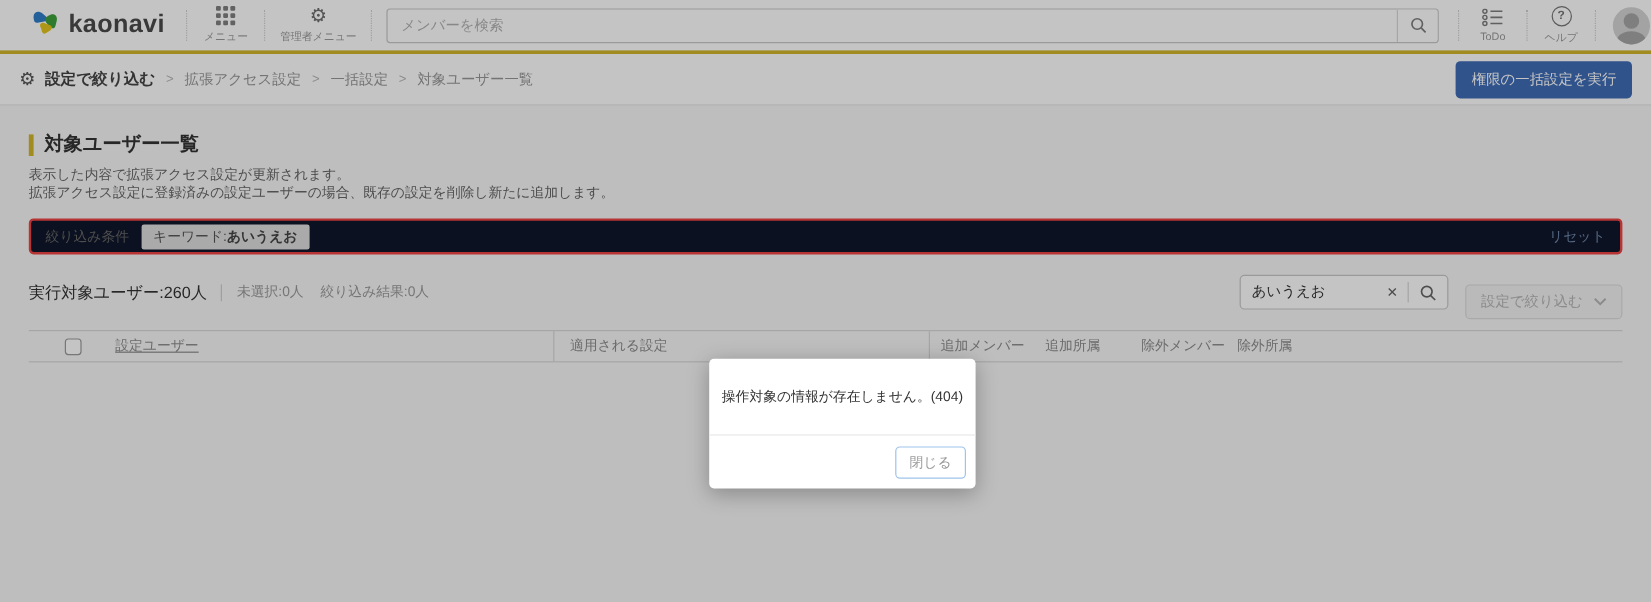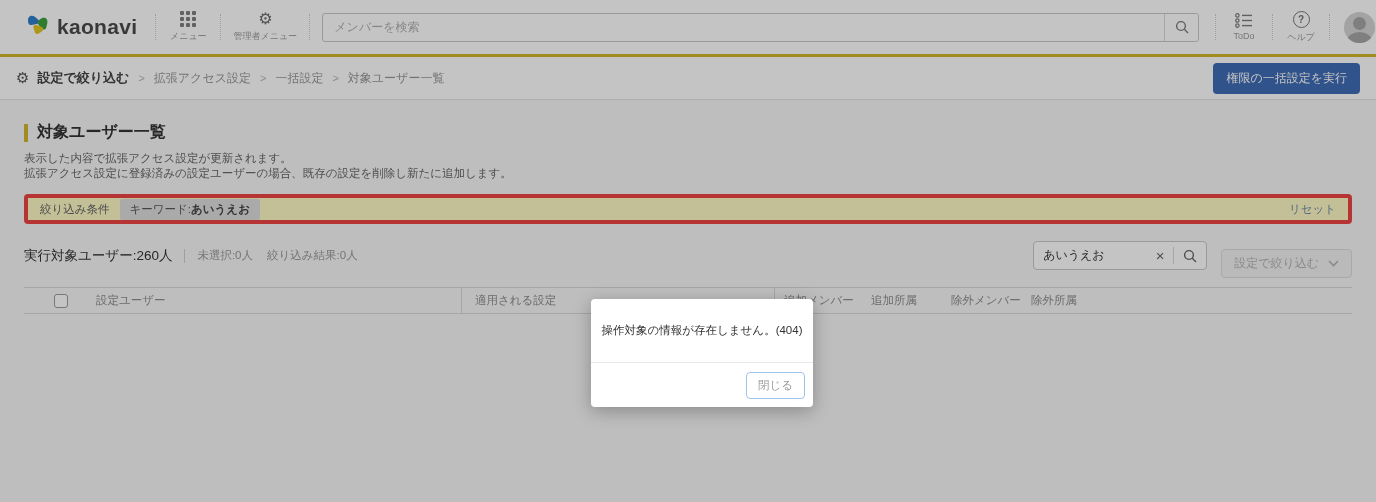--- a/index.html
+++ b/index.html
@@ -1,21 +1,21 @@
 <!DOCTYPE html>
 <html><head>
 <meta charset="utf-8">
 <style>
   * { margin:0; padding:0; box-sizing:border-box; }
   html,body { width:1376px; height:502px; }
   body { font-family:"Liberation Sans","DejaVu Sans",sans-serif; background:#fff; }
   .app { position:relative; width:1376px; height:502px; overflow:hidden; background:#f7f7f7; }
 
   
-  .header { height:57px; background:#fff; border-bottom:3px solid #d2b62c; display:flex; align-items:center; }
+  .header { height:45px; background:#fff; border-bottom:3px solid #d2b62c; display:flex; align-items:center; }
   .logo { display:flex; align-items:center; gap:7px; margin-left:26px; margin-right:18px; }
   .logo-text { font-size:21px; font-weight:bold; color:#4b4b4b; letter-spacing:.3px; }
   .hdr-div { border-left:1px dotted #cfcfcf; height:26px; }
   .hdr-item { display:flex; flex-direction:column; align-items:center; justify-content:center; gap:3px; cursor:pointer; }
   .hdr-item .lbl { font-size:9px; color:#9a9a9a; white-space:nowrap; }
   .hdr-item.menu { width:64px; }
   .hdr-item.admin { width:88px; }
   .hdr-item.todo, .hdr-item.help { width:56px; }
   .grid-icon { display:grid; grid-template-columns:repeat(3,4px); grid-gap:2px; }
   .grid-icon i { width:4px; height:4px; background:#808080; border-radius:1px; }
@@ -37,21 +37,21 @@
   .crumb-link { font-size:12px; color:#979797; cursor:pointer; }
   .crumb-btn { margin-left:auto; background:#3f6cb5; color:#fff; font-size:12px; padding:7px 13px; border:none; border-radius:4px; cursor:pointer; font-family:inherit; }
 
   
   .content { padding:0 24px; }
   .title-row { margin-top:22px; display:flex; align-items:center; gap:9px; }
   .title-bar { width:4px; height:18px; background:#d2b62c; }
   .page-title { font-size:16px; font-weight:bold; color:#333; }
   .desc { margin-top:8px; font-size:11.5px; color:#666; line-height:15px; }
 
-  .filter-bar { margin-top:13px; height:30px; background:#fef9c3; border:4px solid #ef4444; border-radius:4px; display:flex; align-items:center; padding:0 12px; }
+  .filter-bar { margin-top:13px; height:30px; background:#0f172a; border:2px solid #ef4444; border-radius:4px; display:flex; align-items:center; padding:0 12px; }
   .filter-label { font-size:11.5px; color:#666; margin-right:10px; }
   .filter-chip { background:#dedede; border-radius:2px; font-size:11.5px; color:#555; padding:3px 10px; }
   .filter-chip b { color:#444; }
   .reset-link { margin-left:auto; font-size:11.5px; color:#6e87ab; cursor:pointer; }
 
   .stats-row { margin-top:9px; display:flex; align-items:center; }
   .stat-main { font-size:13.5px; font-weight:normal; color:#333; }
   .stat-sep { width:1px; height:14px; background:#cfcfcf; margin:0 12px; }
   .stat-sub { font-size:11.5px; color:#999; }
   .stat-sub + .stat-sub { margin-left:14px; }
@@ -60,21 +60,21 @@
   .tool-search { width:174px; height:29px; border:1px solid #c9c9c9; border-radius:4px; background:#fff; display:flex; align-items:center; overflow:hidden; }
   .tool-search .val { flex:1; padding-left:9px; font-size:12px; color:#333; }
   .clear-x { width:26px; text-align:center; font-size:15px; color:#666; cursor:pointer; }
   .tool-div { width:1px; height:17px; background:#d8d8d8; }
   .tool-mag { width:32px; height:100%; display:flex; align-items:center; justify-content:center; cursor:pointer; }
   .dropdown-btn { height:29px; background:#f2f2f2; border:1px solid #dcdcdc; border-radius:4px; display:flex; align-items:center; gap:9px; padding:0 12px; font-size:12px; color:#b5b5b5; cursor:pointer;margin-top:16px; }
 
   .thead { margin-top:9px; height:27px; border-top:1px solid #d9d9d9; border-bottom:1px solid #d9d9d9; display:flex; align-items:center; font-size:11.5px; color:#8d8d8d; }
   .th-check { width:44px; padding-left:30px; display:flex; align-items:center; }
   .checkbox { width:14px; height:14px; border:1px solid #9b9b9b; border-radius:3px; background:#fff; cursor:pointer; }
-  .th-user { width:393px; padding-left:28px; }
+  .th-user { width:393px; padding-left:28px;text-decoration:underline; }
   .th-setting { width:312px; padding-left:13px; }
   .th-vdiv { width:1px; align-self:stretch; background:#d9d9d9; }
   .th-addm { width:96px; padding-left:9px; }
   .th-addd { width:80px; }
   .th-excm { width:80px; }
   .th-excd { flex:1; }
 
   
   .overlay { position:absolute; inset:0; background:rgba(0,0,0,0.23); z-index:50; }
   .modal { position:absolute; left:591px; top:299px; width:222px; background:#fff; border-radius:4px; box-shadow:0 4px 18px rgba(0,0,0,0.28); z-index:60; }

